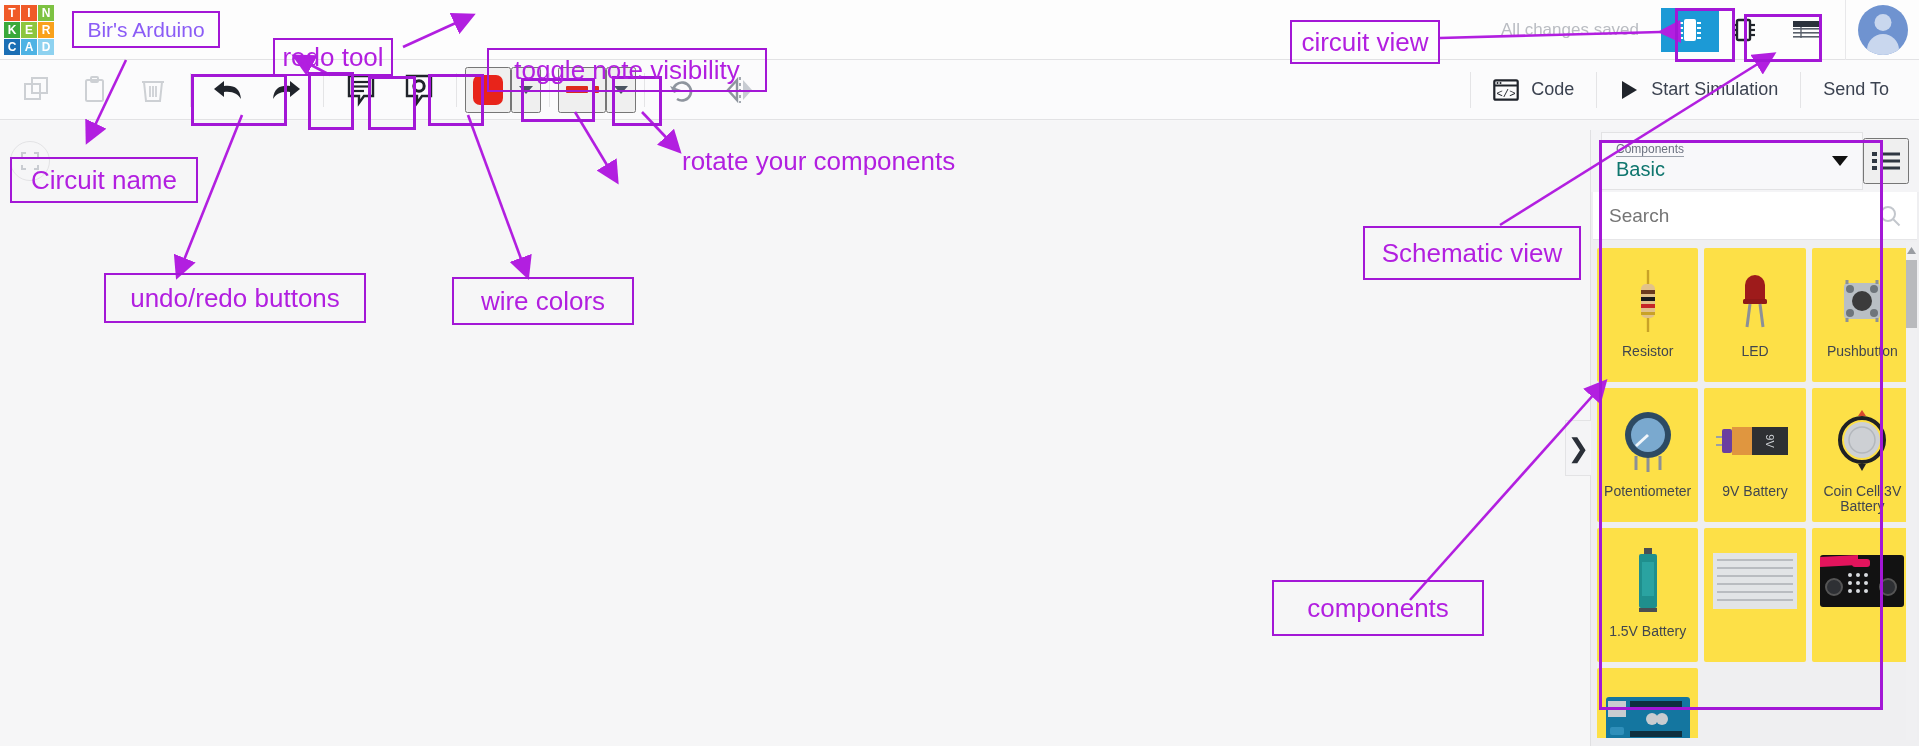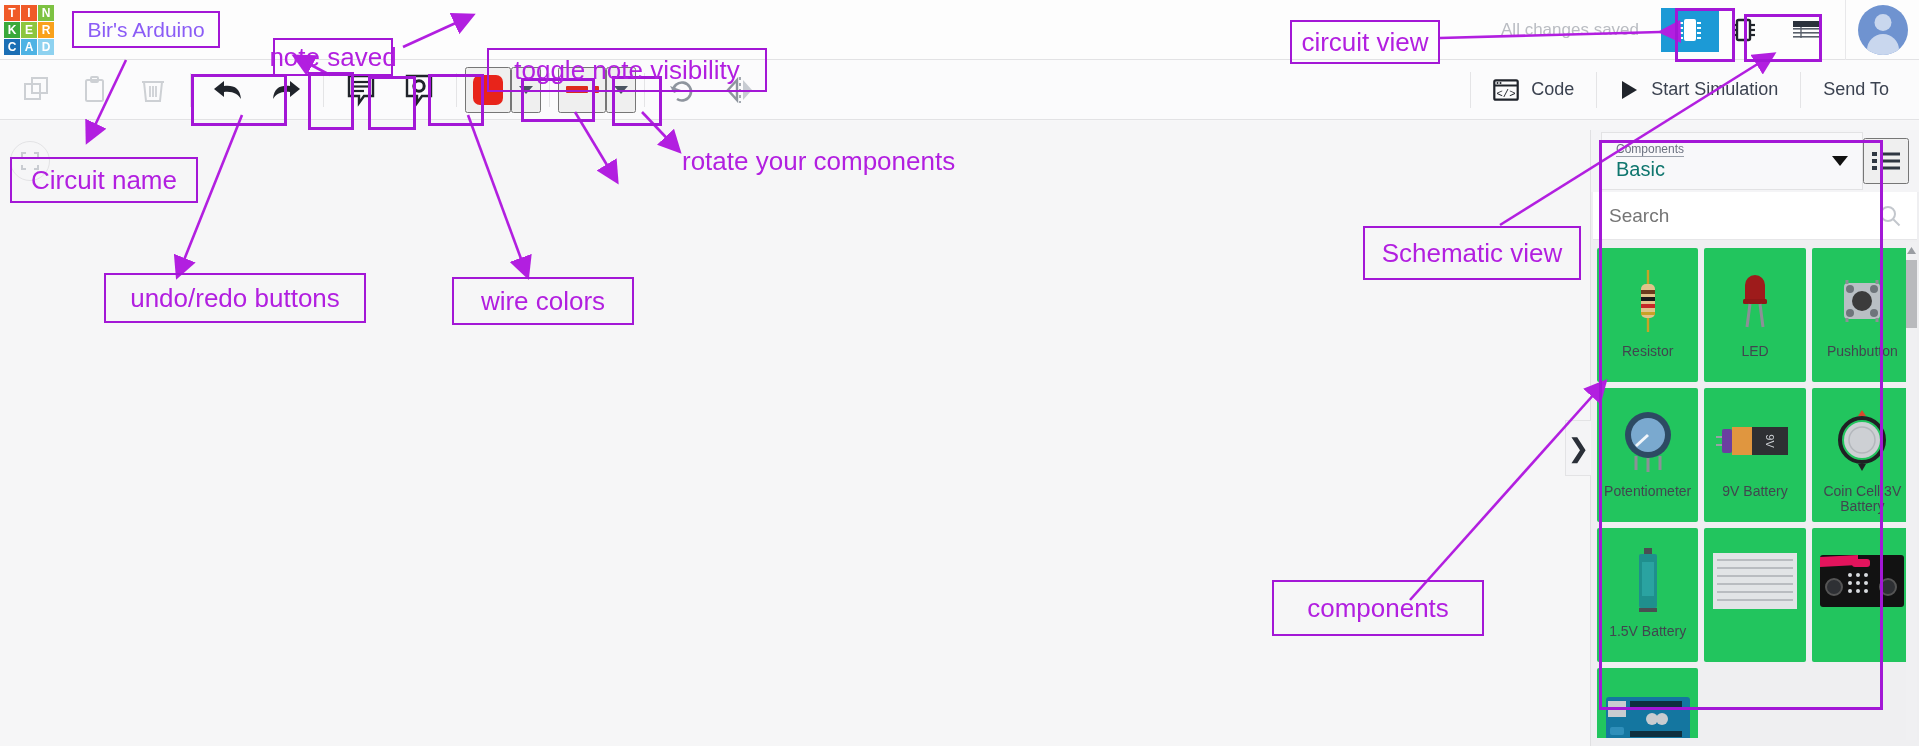--- a/index.html
+++ b/index.html
@@ -100,21 +100,21 @@
     border-top: 10px solid #111; }
   .list-icon { width: 46px; height: 46px; display: flex; align-items: center; justify-content: center; }
 
   .search-row { height: 48px; background: #fff; display: flex; align-items: center;
     padding: 0 16px; border-bottom: 1px solid #e6e6e8; margin: 0 2px; }
   .search-input { flex: 1; border: none; outline: none; font-size: 19px; color: #9ca1a9;
     background: transparent; font-family: "Liberation Sans", sans-serif; }
 
   .grid { padding: 8px 6px 0 6px; display: grid; grid-template-columns: repeat(3, 1fr); gap: 6px;
     height: calc(100% - 118px); overflow: hidden; }
-  .cell { background: #22c55e; border-radius: 2px; display: flex; flex-direction: column;
+  .cell { background: #fde047; border-radius: 2px; display: flex; flex-direction: column;
     align-items: center; justify-content: flex-start; padding-top: 14px; height: 134px; }
   .cell-art { height: 78px; display: flex; align-items: center; justify-content: center; }
   .cell-label { font-size: 14px; color: #41464f; text-align: center; line-height: 15px; margin-top: 4px; }
 
   .scrollbar { position: absolute; right: 2px; top: 112px; bottom: 6px; width: 11px; background: #f0f0f2; }
   .scroll-thumb { position: absolute; top: 18px; left: 0; width: 11px; height: 68px; background: #b9babd; }
   .scroll-up { position: absolute; top: 0; left: 0; width: 11px; height: 16px;
     display: flex; align-items: center; justify-content: center; }
 
   .panel-collapse {
@@ -598,21 +598,21 @@
     <div class="anno-hl" style="left:612px; top:76px; width:50px; height:50px;"></div>
     <div class="anno-hl" style="left:1675px; top:8px; width:60px; height:54px;"></div>
     <div class="anno-hl" style="left:1744px; top:14px; width:78px; height:48px;"></div>
     <div class="anno-hl" style="left:1599px; top:140px; width:284px; height:570px;"></div>
 
     <div class="anno-box" style="left:72px; top:11px; width:148px; height:37px; color:#8b5cf6; font-size:21px;">
       <span>Bir's Arduino</span>
     </div>
 
     <div class="anno-box" style="left:273px; top:38px; width:120px; height:38px;">
-      <span>note saved</span>
+      <span>redo tool</span>
     </div>
 
     <div class="anno-box" style="left:487px; top:48px; width:280px; height:44px;">
       <span>toggle note visibility</span>
     </div>
 
     <div class="anno-box" style="left:1290px; top:20px; width:150px; height:44px;">
       <span>circuit view</span>
     </div>
 

